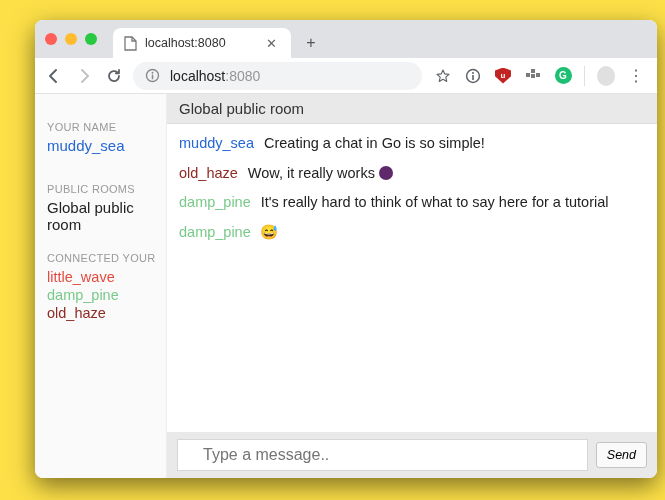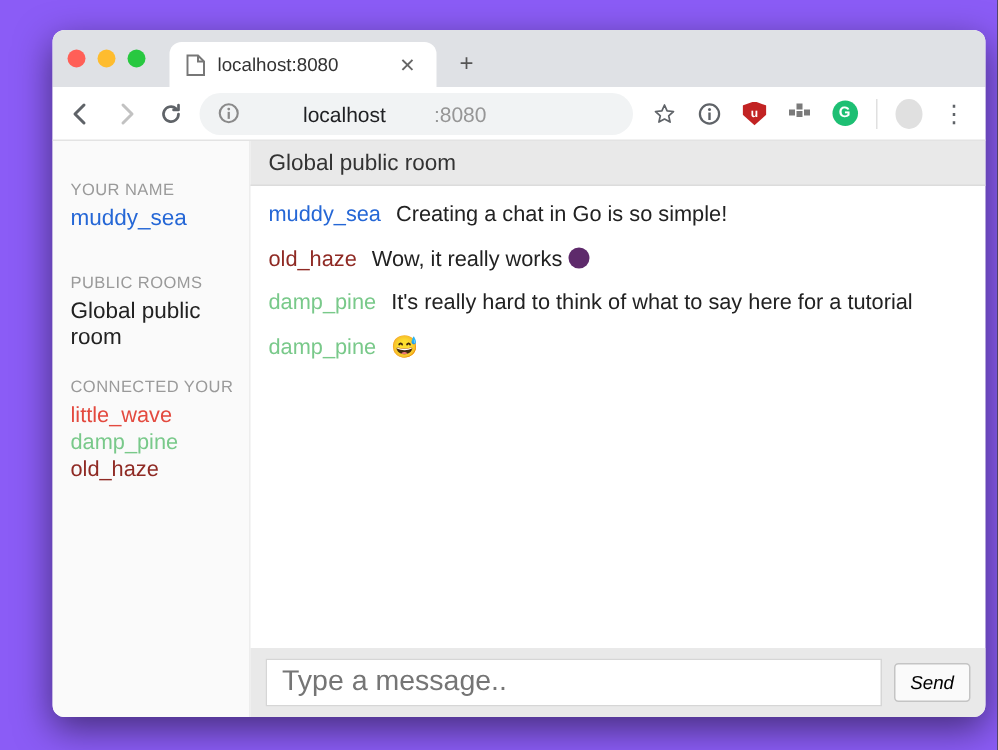--- a/index.html
+++ b/index.html
@@ -1,38 +1,38 @@
 <!DOCTYPE html>
 <html><head>
 <meta charset="utf-8">
 <style>
   * { box-sizing: border-box; margin: 0; padding: 0; }
   html, body { height: 100%; background: #000; font-family: -apple-system, BlinkMacSystemFont, "Segoe UI", Helvetica, Arial, sans-serif; }
-  .viewport { width: 665px; height: 500px; background:#8b5cf6; position: relative; }
+  .viewport { width: 665px; height: 500px; background:#fde047; position: relative; }
   .browser-window {
     position: absolute; left: 35px; top: 20px; width: 622px; height: 458px;
     background: #fff; border-radius: 8px; overflow: hidden;
     box-shadow: 0 8px 24px rgba(0,0,0,0.5);
     display: flex; flex-direction: column;
   }
   
   .tabstrip { height: 38px; background: #dfe1e5; display: flex; align-items: flex-end; padding-left: 10px; }
   .traffic-lights { display:flex; gap:8px; align-items:center; height:100%; padding-right:16px;}
   .tl-dot { width:12px; height:12px; border-radius:50%; }
   .tl-red{background:#ff5f57;} .tl-yellow{background:#febc2e;} .tl-green{background:#28c840;}
   .tab { height:30px; background:#fff; border-radius:8px 8px 0 0; display:flex; align-items:center; padding:0 10px; min-width:178px; font-size:12.5px; color:#333;}
   .tab .favicon { width:14px; height:14px; margin-right:8px; display:flex; align-items:center; justify-content:center;}
   .tab .title { flex:1; overflow:hidden; text-overflow:ellipsis; white-space:nowrap;}
   .tab .close { color:#666; font-size:13px; padding:2px 4px; cursor:pointer;}
   .newtab { width:24px; height:24px; display:flex; align-items:center; justify-content:center; margin-left:8px; margin-bottom:3px; color:#555; font-size:16px; cursor:pointer;}
   
   .toolbar { height:36px; background:#fff; border-bottom:1px solid #e3e3e3; display:flex; align-items:center; padding:0 8px; gap:8px;}
   .nav-icon { width:22px; height:22px; display:flex; align-items:center; justify-content:center; color:#5f6368; cursor:pointer;}
   .nav-icon.disabled{ color:#b9b9b9; cursor:default;}
-  .addr { flex:1; height:28px; background:#f1f3f4; border-radius:14px; display:flex; align-items:center; padding:0 12px; font-size:14px; color:#202124;gap:32px;}
+  .addr { flex:1; height:28px; background:#f1f3f4; border-radius:14px; display:flex; align-items:center; padding:0 12px; font-size:14px; color:#202124;}
   .addr .info-icon{ color:#888; margin-right:10px; display:flex;}
   .addr .host { color:#202124;}
   .addr .port { color:#969696;}
   .right-icons { display:flex; align-items:center; gap:12px; padding:0 4px;}
   .ico { width:18px; height:18px; display:flex; align-items:center; justify-content:center;}
   .star{color:#5f6368;}
   .shield{ width:16px;height:16px;background:#c22323;border-radius:3px;position:relative; clip-path: polygon(50% 0, 100% 18%, 100% 55%, 50% 100%, 0 55%, 0 18%);}
   .shield span{position:absolute;inset:0;display:flex;align-items:center;justify-content:center;color:#fff;font-size:8px;font-weight:700;}
   .green-dot{width:17px;height:17px;background:#1dbf73;border-radius:50%;display:flex;align-items:center;justify-content:center;color:#fff;font-size:10px;font-weight:700;}
   .avatar{width:20px;height:20px;border-radius:50%;background:#e0e0e0;}
@@ -46,21 +46,21 @@
   .sb-item.room { color:#222; font-size:15px; margin-bottom:10px; cursor:pointer;}
   .sb-user { font-size:14.5px; line-height:1.25; cursor:pointer; display:block;}
   .chat { flex:1; display:flex; flex-direction:column; min-width:0;}
   .chat-header{ height:30px; background:#e9e9e9; border-bottom:1px solid #dcdcdc; display:flex; align-items:center; padding:0 12px; font-size:15px; color:#333;}
   .chat-body{ flex:1; padding:10px 12px; overflow:auto; font-size:14.5px;}
   .msg{ margin-bottom:10px; line-height:1.35;}
   .msg .author{ margin-right:10px;}
   .msg .text{ color:#222;margin-top:40px;}
   .emoji-circle{ display:inline-block; width:14px; height:14px; border-radius:50%; background:#5e2a6b; vertical-align:-2px;}
   .chat-compose{ height:46px; background:#e9e9e9; display:flex; align-items:center; padding:7px 10px; gap:8px;}
-  .compose-input{ flex:1; height:32px; border:1px solid #d6d6d6; background:#fff; padding:0 10px; font-size:19px; color:#999;}
+  .compose-input{ flex:1; height:32px; border:1px solid #d6d6d6; background:#fff; padding:0 25px; font-size:16px; color:#999;}
   .send-btn{ height:26px; padding:0 10px; background:#fafafa; border:1px solid #c4c4c4; border-radius:3px; font-size:12.5px; cursor:pointer;font-style:italic;}
   
   .c-blue{color:#2567d6;} .c-darkred{color:#8f2a24;} .c-lightgreen{color:#79c98a;}
   .c-red{color:#e34a3f;}
   svg{display:block;}
 </style>
 </head>
 <body>
 
 <div class="viewport">

